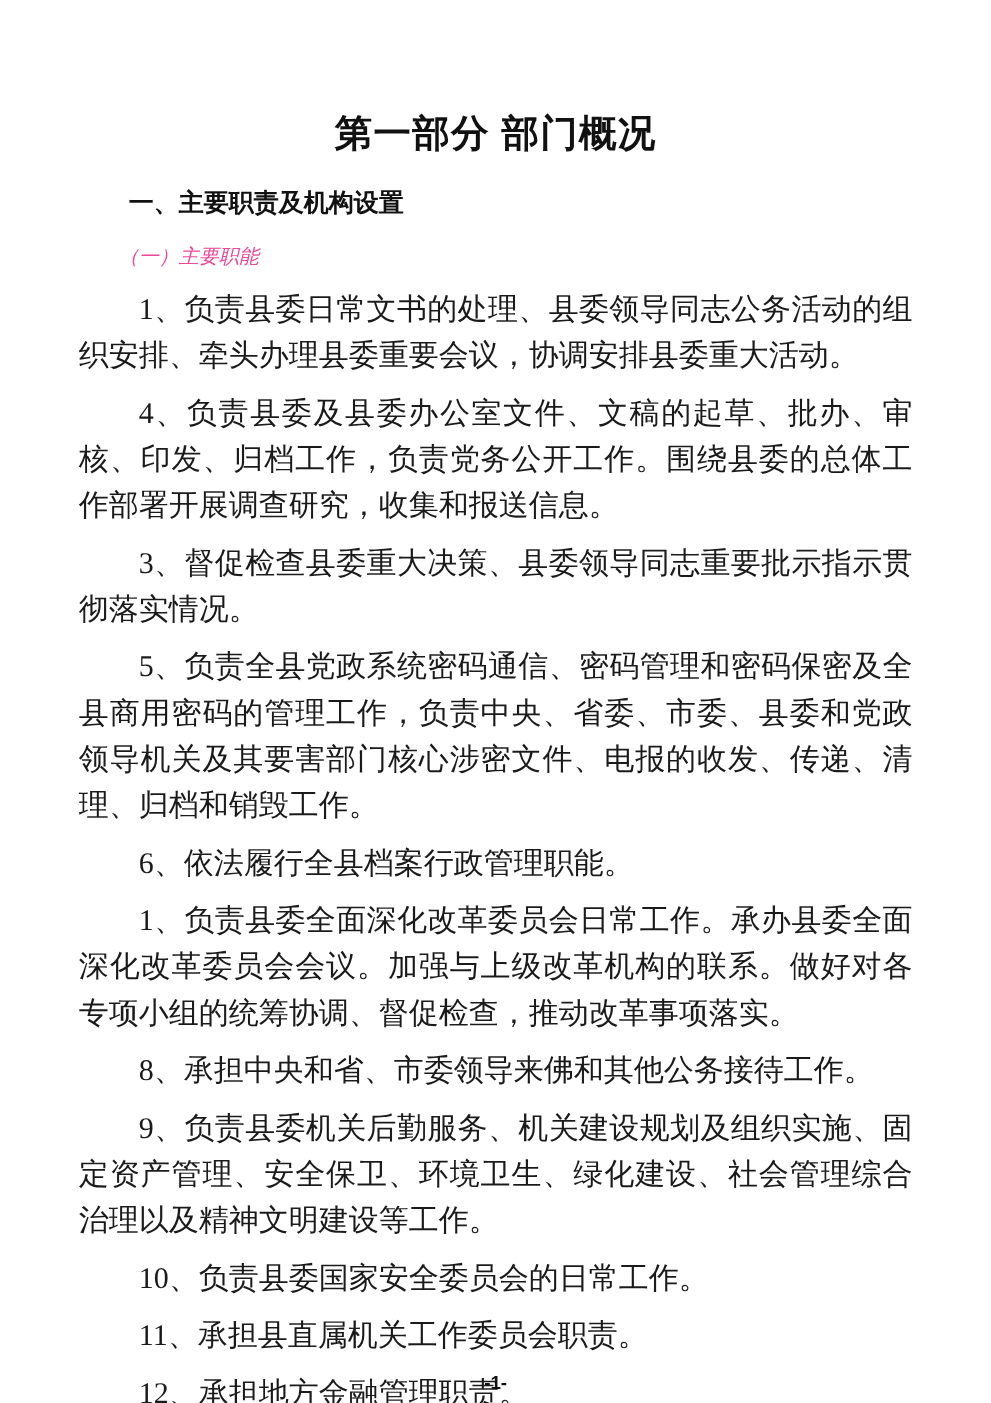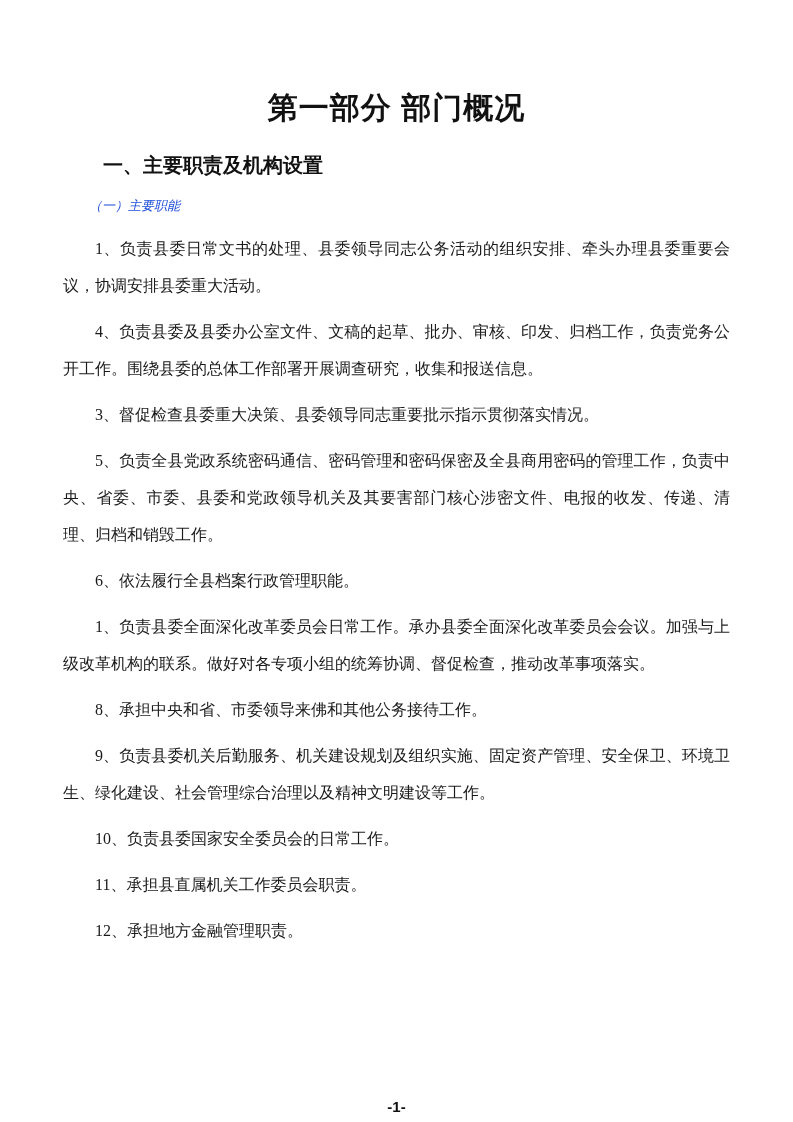--- a/index.html
+++ b/index.html
@@ -25,40 +25,40 @@
     font-family: "Liberation Sans", sans-serif;
     font-weight: 700;
     font-size: 30px;
     line-height: 40px;
     color: #111111;
     letter-spacing: 1px;
   }
   .section-heading {
     margin: 0 0 12px 0;
     text-indent: 2em;
-    font-family: Liberation Serif, serif;
+    font-family: Liberation Mono, monospace;
     font-weight: 700;
     font-size: 20px;
     line-height: 30px;
     color: #111111;
   }
   .subsection-heading {
     margin: 0 0 10px 0;
     text-indent: 2em;
     font-family: Liberation Sans, sans-serif;
     font-style: italic;
     font-weight: 400;
-    font-size: 13px;
+    font-size: 16px;
     line-height: 28px;
-    color: #1d4ed8;
+    color: #ec4899;
   }
   .paragraphs p {
     margin: 0 0 9px 0;
     text-indent: 2em;
-    font-size: 16px;
+    font-size: 24px;
     line-height: 37px;
     text-align: justify;
     text-justify: inter-ideograph;
     color: #1a1a1a;
   }
   .page-footer {
     position: absolute;
     left: 0;
     right: 0;
     top: 1082px;

